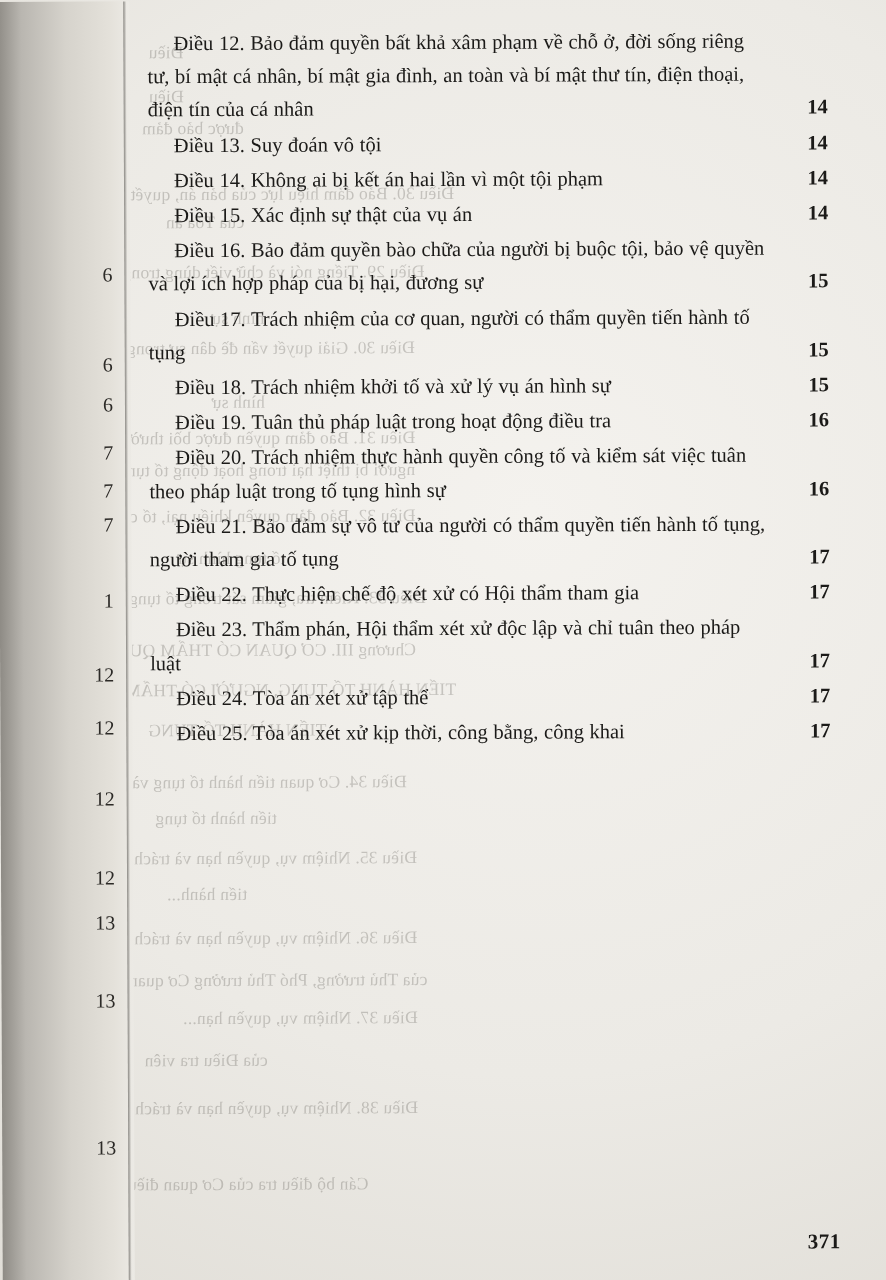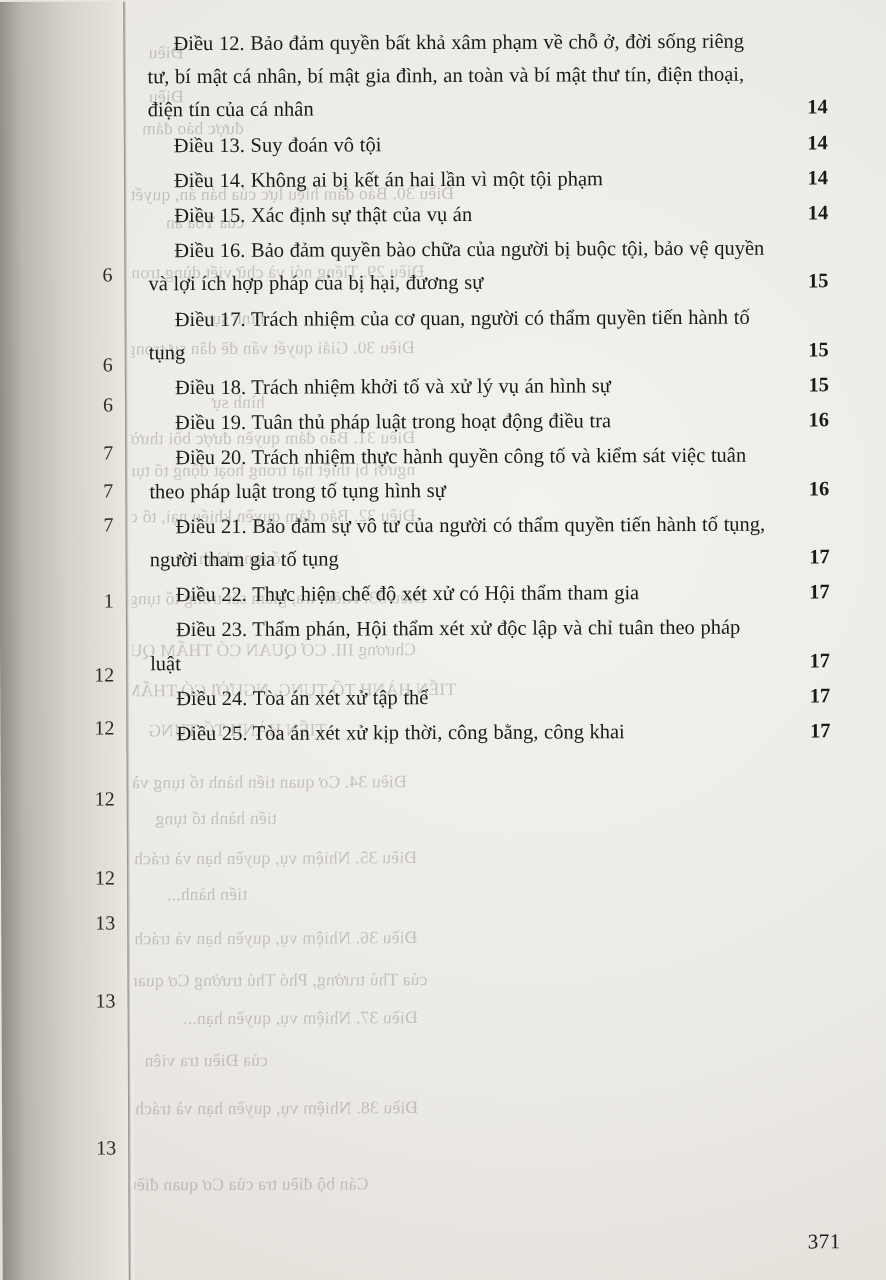--- a/index.html
+++ b/index.html
@@ -111,21 +111,21 @@
   
   .toc-entry.multiline .epage {
     bottom: 0;
   }
 
   .folio {
     position: absolute;
     right: 48px;
     bottom: 24px;
     font-size: 21px;
-    font-weight: 400;
+    font-weight: 700;
     letter-spacing: .5px;
     color: #1b1a18;
   }
 
   
   .skew {
     position: absolute;
     inset: 0;
     transform: rotate(-0.25deg);
     transform-origin: 50% 50%;

